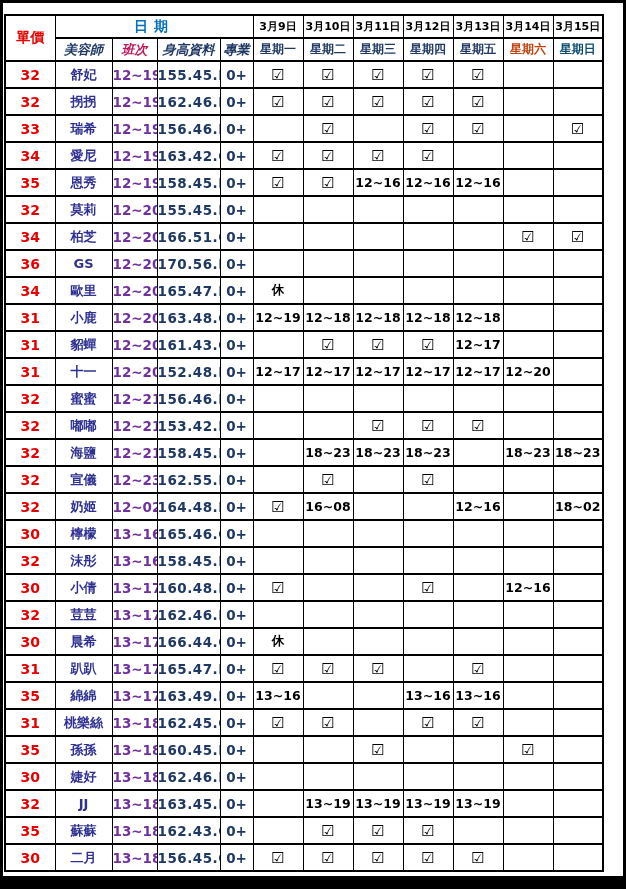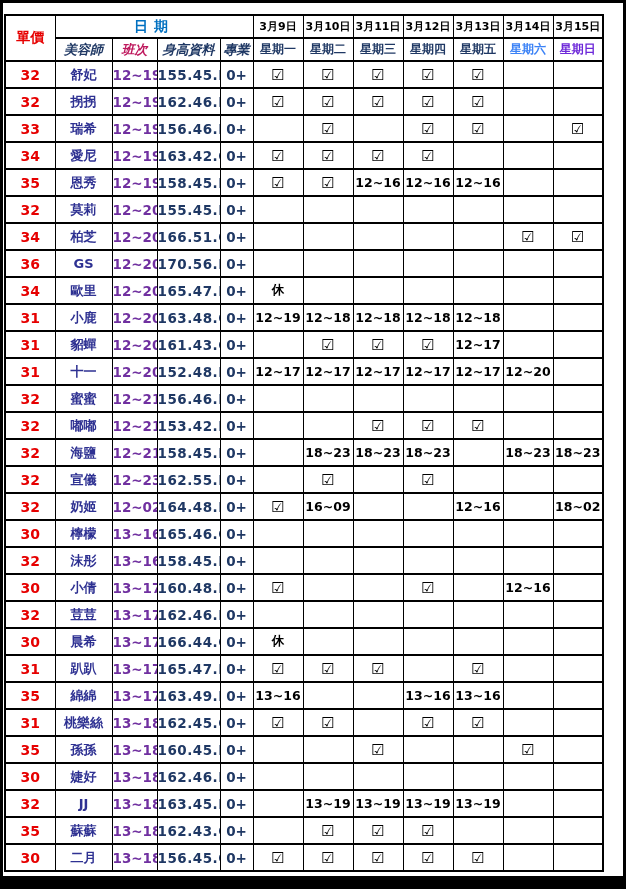--- a/index.html
+++ b/index.html
@@ -37,22 +37,22 @@
   table.sched { border:2px solid #000; }
   thead tr { height:23px; }
   tbody tr { height:27px; }
 
   .price-h   { color:#e60000; font-size:14px; }
   .date-group{ color:#0070c0; font-size:14px; letter-spacing:6px; }
   .day-date  { color:#000000; font-size:11px;margin-top:48px; }
   .col-h     { color:#1f3864; font-size:13px;font-style:italic; }
   .col-h.shift-h { color:#be185d; }
   .weekday   { color:#1f3864; font-size:12px; }
-  .weekday.sat { color:#3b82f6; }
-  .weekday.sun { color:#6d28d9;margin-left:36px; }
+  .weekday.sat { color:#c2410c; }
+  .weekday.sun { color:#0c4a6e;margin-left:36px; }
 
   td.price  { color:#e60000; font-size:14px; }
   td.name   { color:#2e3192; font-size:13px; }
   td.shift  { color:#7030a0; font-size:13.5px; }
   td.height { color:#1f3864; font-size:13.5px; letter-spacing:0.5px; }
   td.pro    { color:#1f3864; font-size:13.5px; }
   td.cell   { color:#000000; font-size:12.5px; }
   td.cell.check { font-size:15px; }
 </style>
 </head>
@@ -326,21 +326,21 @@
         <td class="cell"></td>
         <td class="cell"></td>
       </tr>
       <tr>
         <td class="price">32</td>
         <td class="name">奶姬</td>
         <td class="shift">12~02</td>
         <td class="height">164.48.E</td>
         <td class="pro">0+</td>
         <td class="cell check">☑</td>
-        <td class="cell">16~09</td>
+        <td class="cell">16~08</td>
         <td class="cell"></td>
         <td class="cell"></td>
         <td class="cell">12~16</td>
         <td class="cell"></td>
         <td class="cell">18~02</td>
       </tr>
       <tr>
         <td class="price">30</td>
         <td class="name">檸檬</td>
         <td class="shift">13~16</td>

